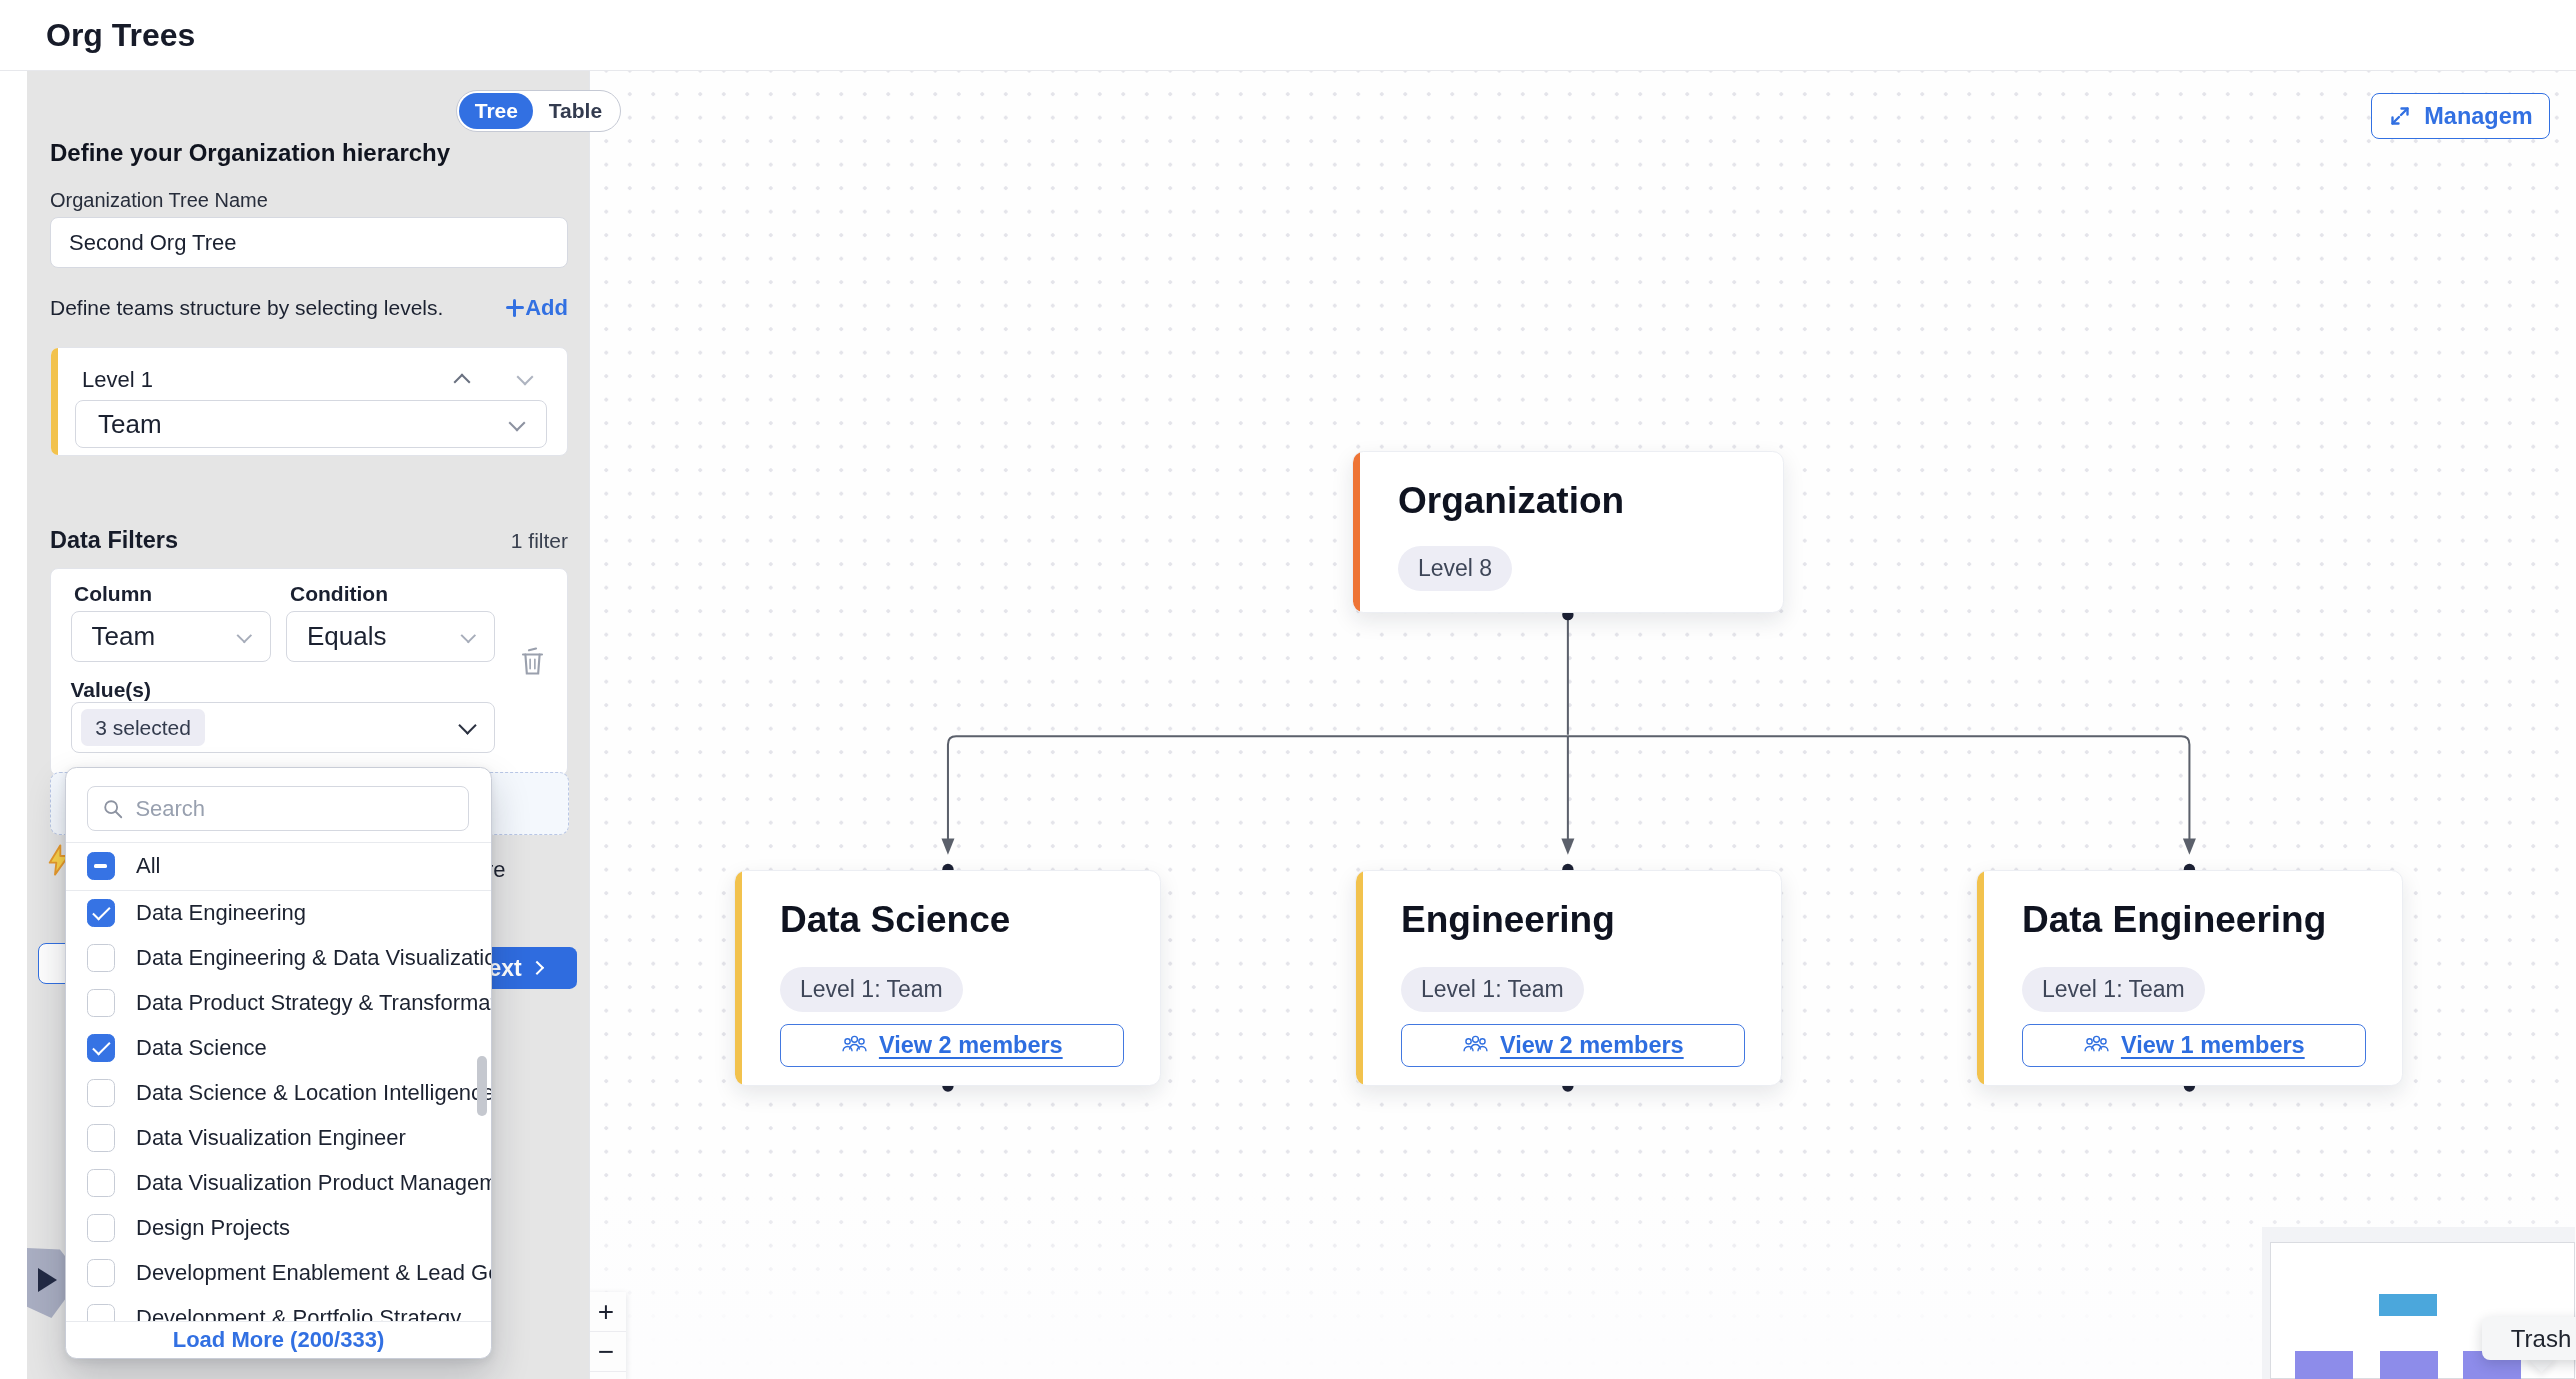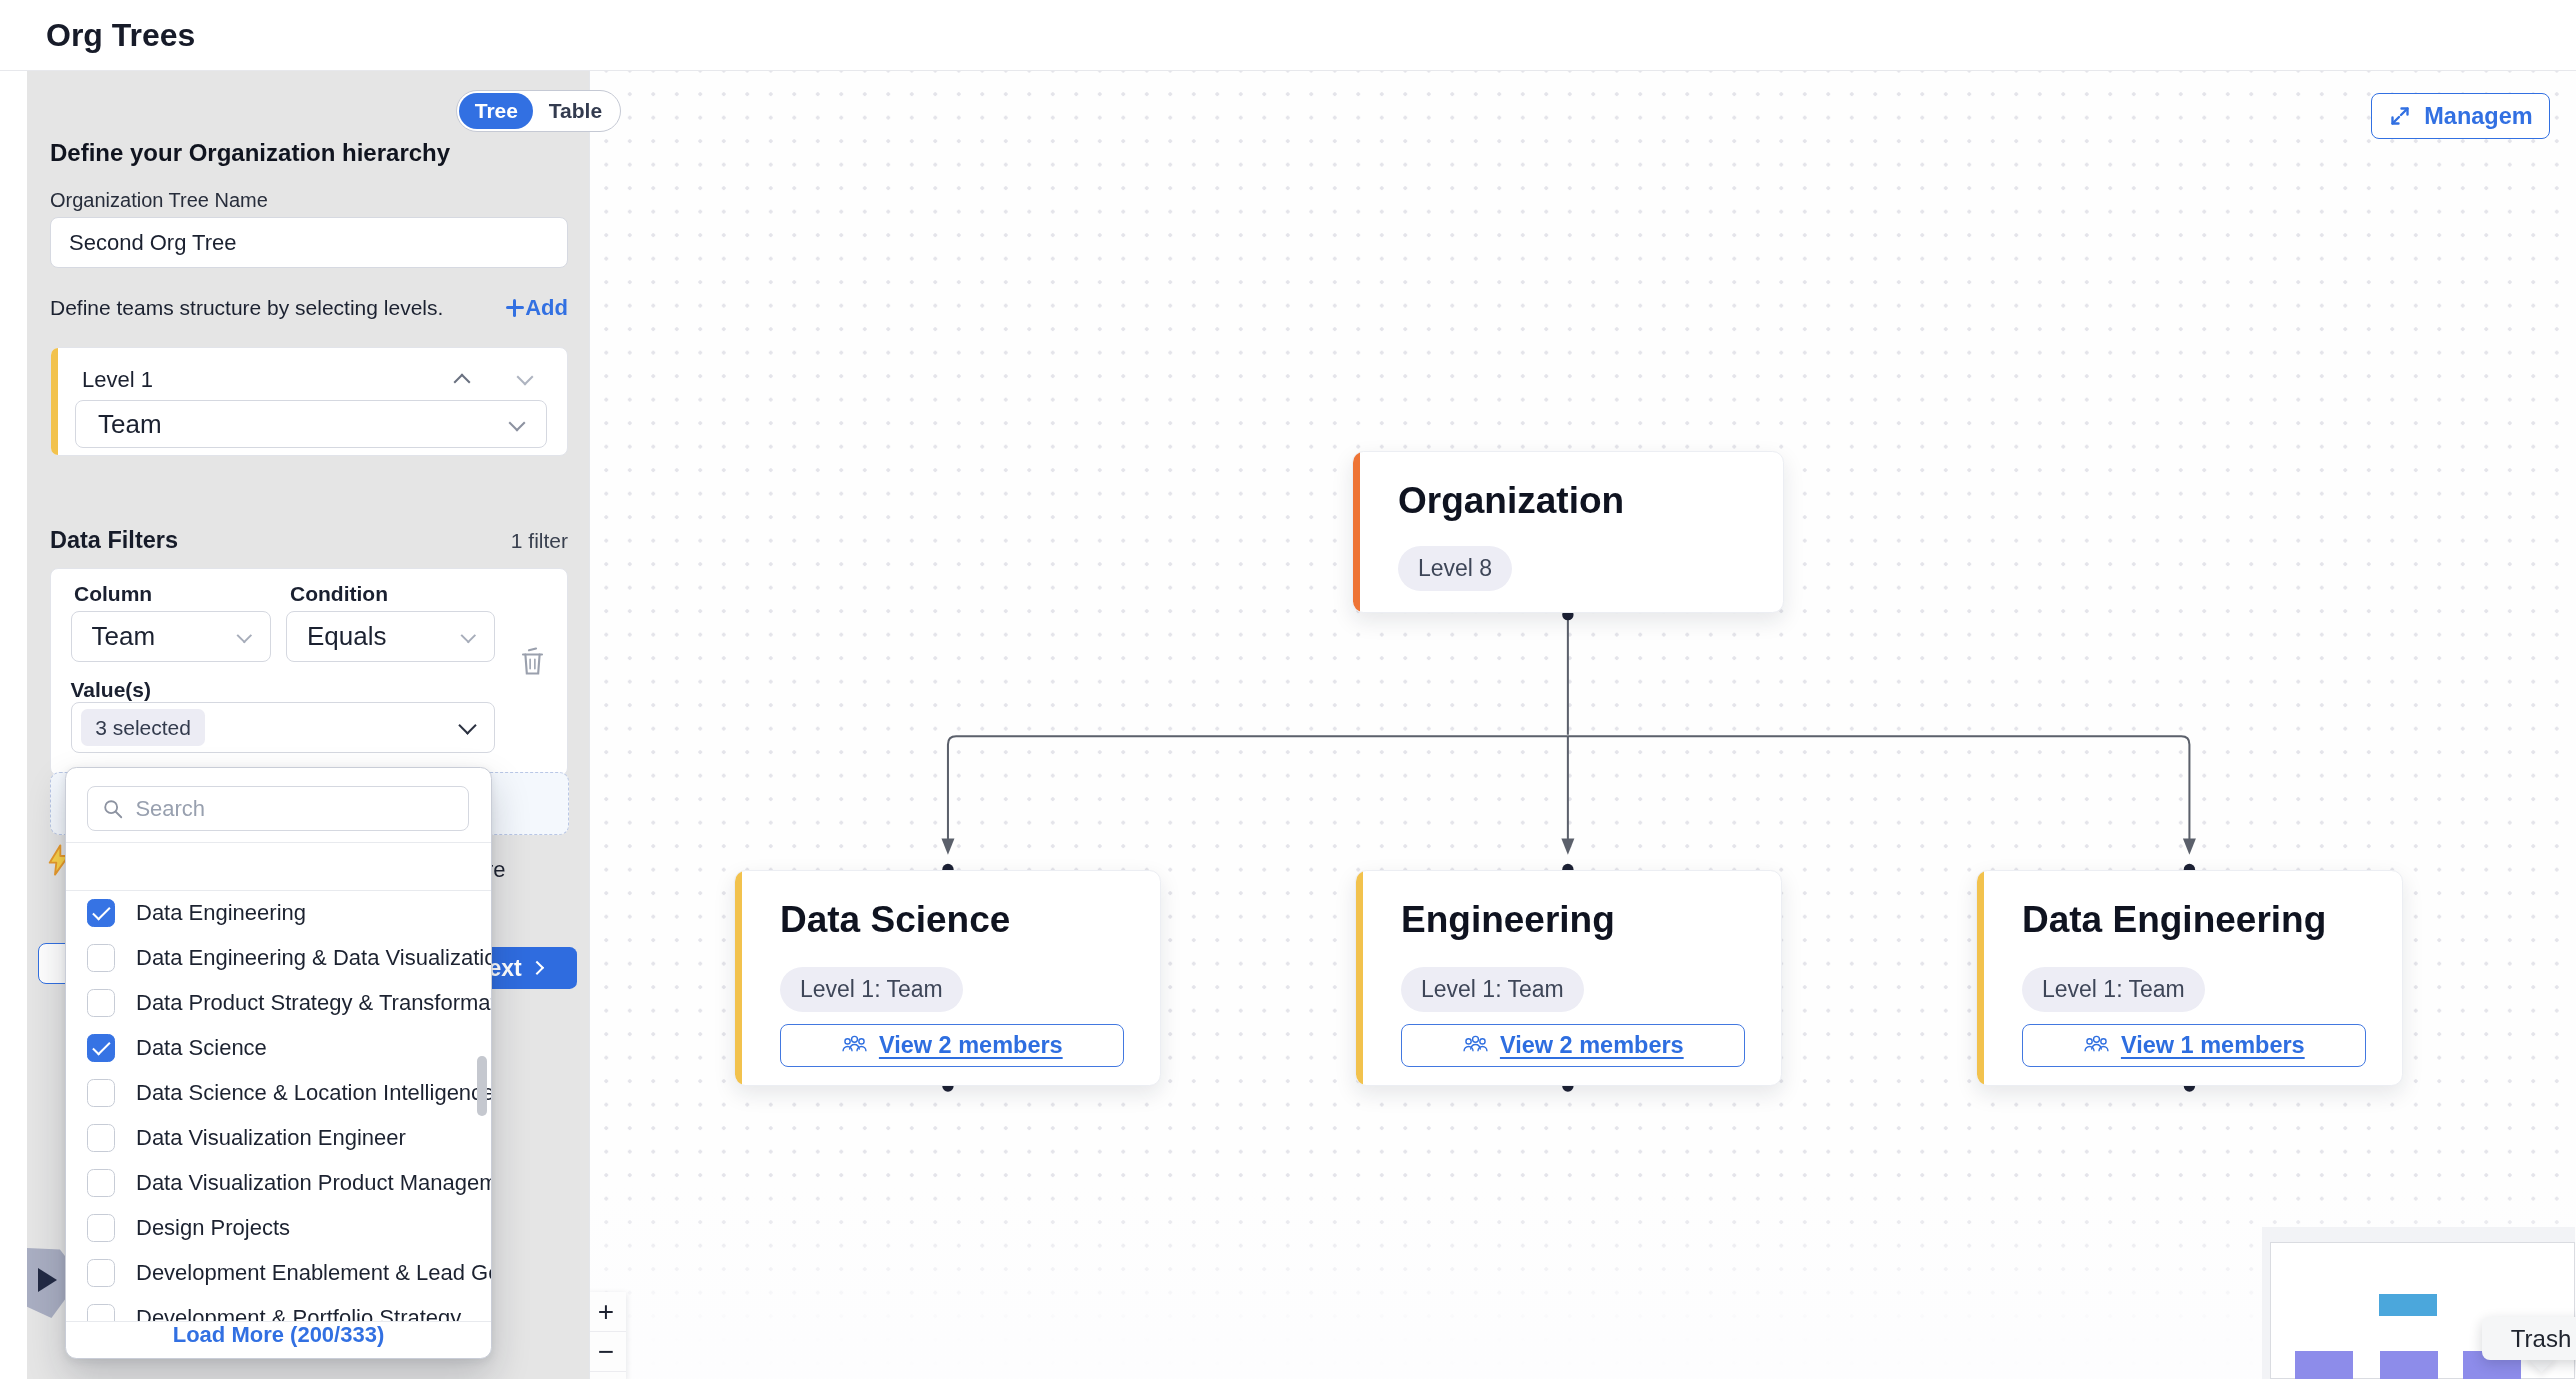--- a/index.html
+++ b/index.html
@@ -75,21 +75,21 @@
   .dd-divider { position:absolute; left:0; width:100%; height:1.2px; background:#e8eaee; }
   .all-row { position:absolute; left:0; top:75px; width:100%; height:46px; display:flex; align-items:center; padding-left:21px; gap:21px; }
   .dd-list { position:absolute; left:0; top:122px; width:100%; height:431px; overflow:hidden; }
   .dd-row { height:45px; display:flex; align-items:center; padding-left:21px; gap:21px; cursor:pointer; }
   .dd-label { font-size:22px; color:#1c2230; white-space:nowrap; }
   .cb { width:28px; height:28px; min-width:28px; border:1.6px solid #c7ccd6; border-radius:6.5px; background:#fff; position:relative; }
   .cb.checked, .cb.indeterminate { background:#3673e4; border-color:#3673e4; }
   .cb.checked::after { content:""; position:absolute; left:9px; top:3.2px; width:7.3px; height:14.6px; border:solid #fff; border-width:0 2.8px 2.8px 0; transform:rotate(45deg); }
   .cb.indeterminate::after { content:""; position:absolute; left:5.7px; top:11.4px; width:13px; height:3.2px; background:#fff; border-radius:1.6px; }
   .dd-scrollthumb { position:absolute; right:4px; top:288px; width:9.7px; height:60px; background:#c5c8cf; border-radius:4.9px; }
-  .dd-footer { position:absolute; left:0; top:553px; width:100%; height:37px; border-top:1.2px solid #e8eaee; display:flex; align-items:flex-start; justify-content:center; }
+  .dd-footer { position:absolute; left:0; top:553px; width:100%; height:37px; border-top:1.2px solid #e8eaee; display:flex; align-items:center; justify-content:center; }
   .load-more { color:#3270e2; font-size:22px; font-weight:700; cursor:pointer; }
 
   .collapse-tab { position:absolute; left:0; top:1177px; width:47px; height:70px; background:#a9aec2; z-index:2;
     clip-path:polygon(0 0, 70% 2%, 100% 28%, 100% 56%, 52% 100%, 0 84%); }
   .collapse-tri { position:absolute; left:11.4px; top:19.5px; width:0; height:0; border-top:12px solid transparent; border-bottom:12px solid transparent; border-left:19.5px solid #222a44; }
 
   
   .canvas { position:absolute; left:563px; top:71px; width:2013px; height:1308px; background-color:#fefefe; z-index:5; overflow:hidden;
     background-image:radial-gradient(circle, #e4e4ea 1.8px, transparent 1.9px); background-size:23.5px 23.5px; background-position:8px 11.4px; }
   .canvas-fade { position:absolute; left:0; bottom:0; width:100%; height:195px; background:linear-gradient(to bottom, rgba(254,254,254,0), rgba(253,253,254,0.96) 75%); z-index:6; }
@@ -213,20 +213,24 @@
 
     <div class="dropdown">
       <div class="search-box">
         <svg width="22" height="22" viewBox="0 0 24 24">
           <circle cx="10" cy="10" r="6.5" fill="none" stroke="#8d93a1" stroke-width="2"></circle>
           <line x1="15" y1="15" x2="21" y2="21" stroke="#8d93a1" stroke-width="2" stroke-linecap="round"></line>
         </svg>
         <input type="text" placeholder="Search" style="">
       </div>
       <div class="dd-divider" style="top:74px;"></div>
+      <div class="all-row">
+        <span class="cb indeterminate"></span>
+        <span class="dd-label">All</span>
+      </div>
       <div class="dd-divider" style="top:122px;"></div>
 
       <div class="dd-list">
         <div class="dd-row">
           <span class="cb checked"></span>
           <span class="dd-label">Data Engineering</span>
         </div>
         <div class="dd-row">
           <span class="cb"></span>
           <span class="dd-label">Data Engineering &amp; Data Visualization</span>

